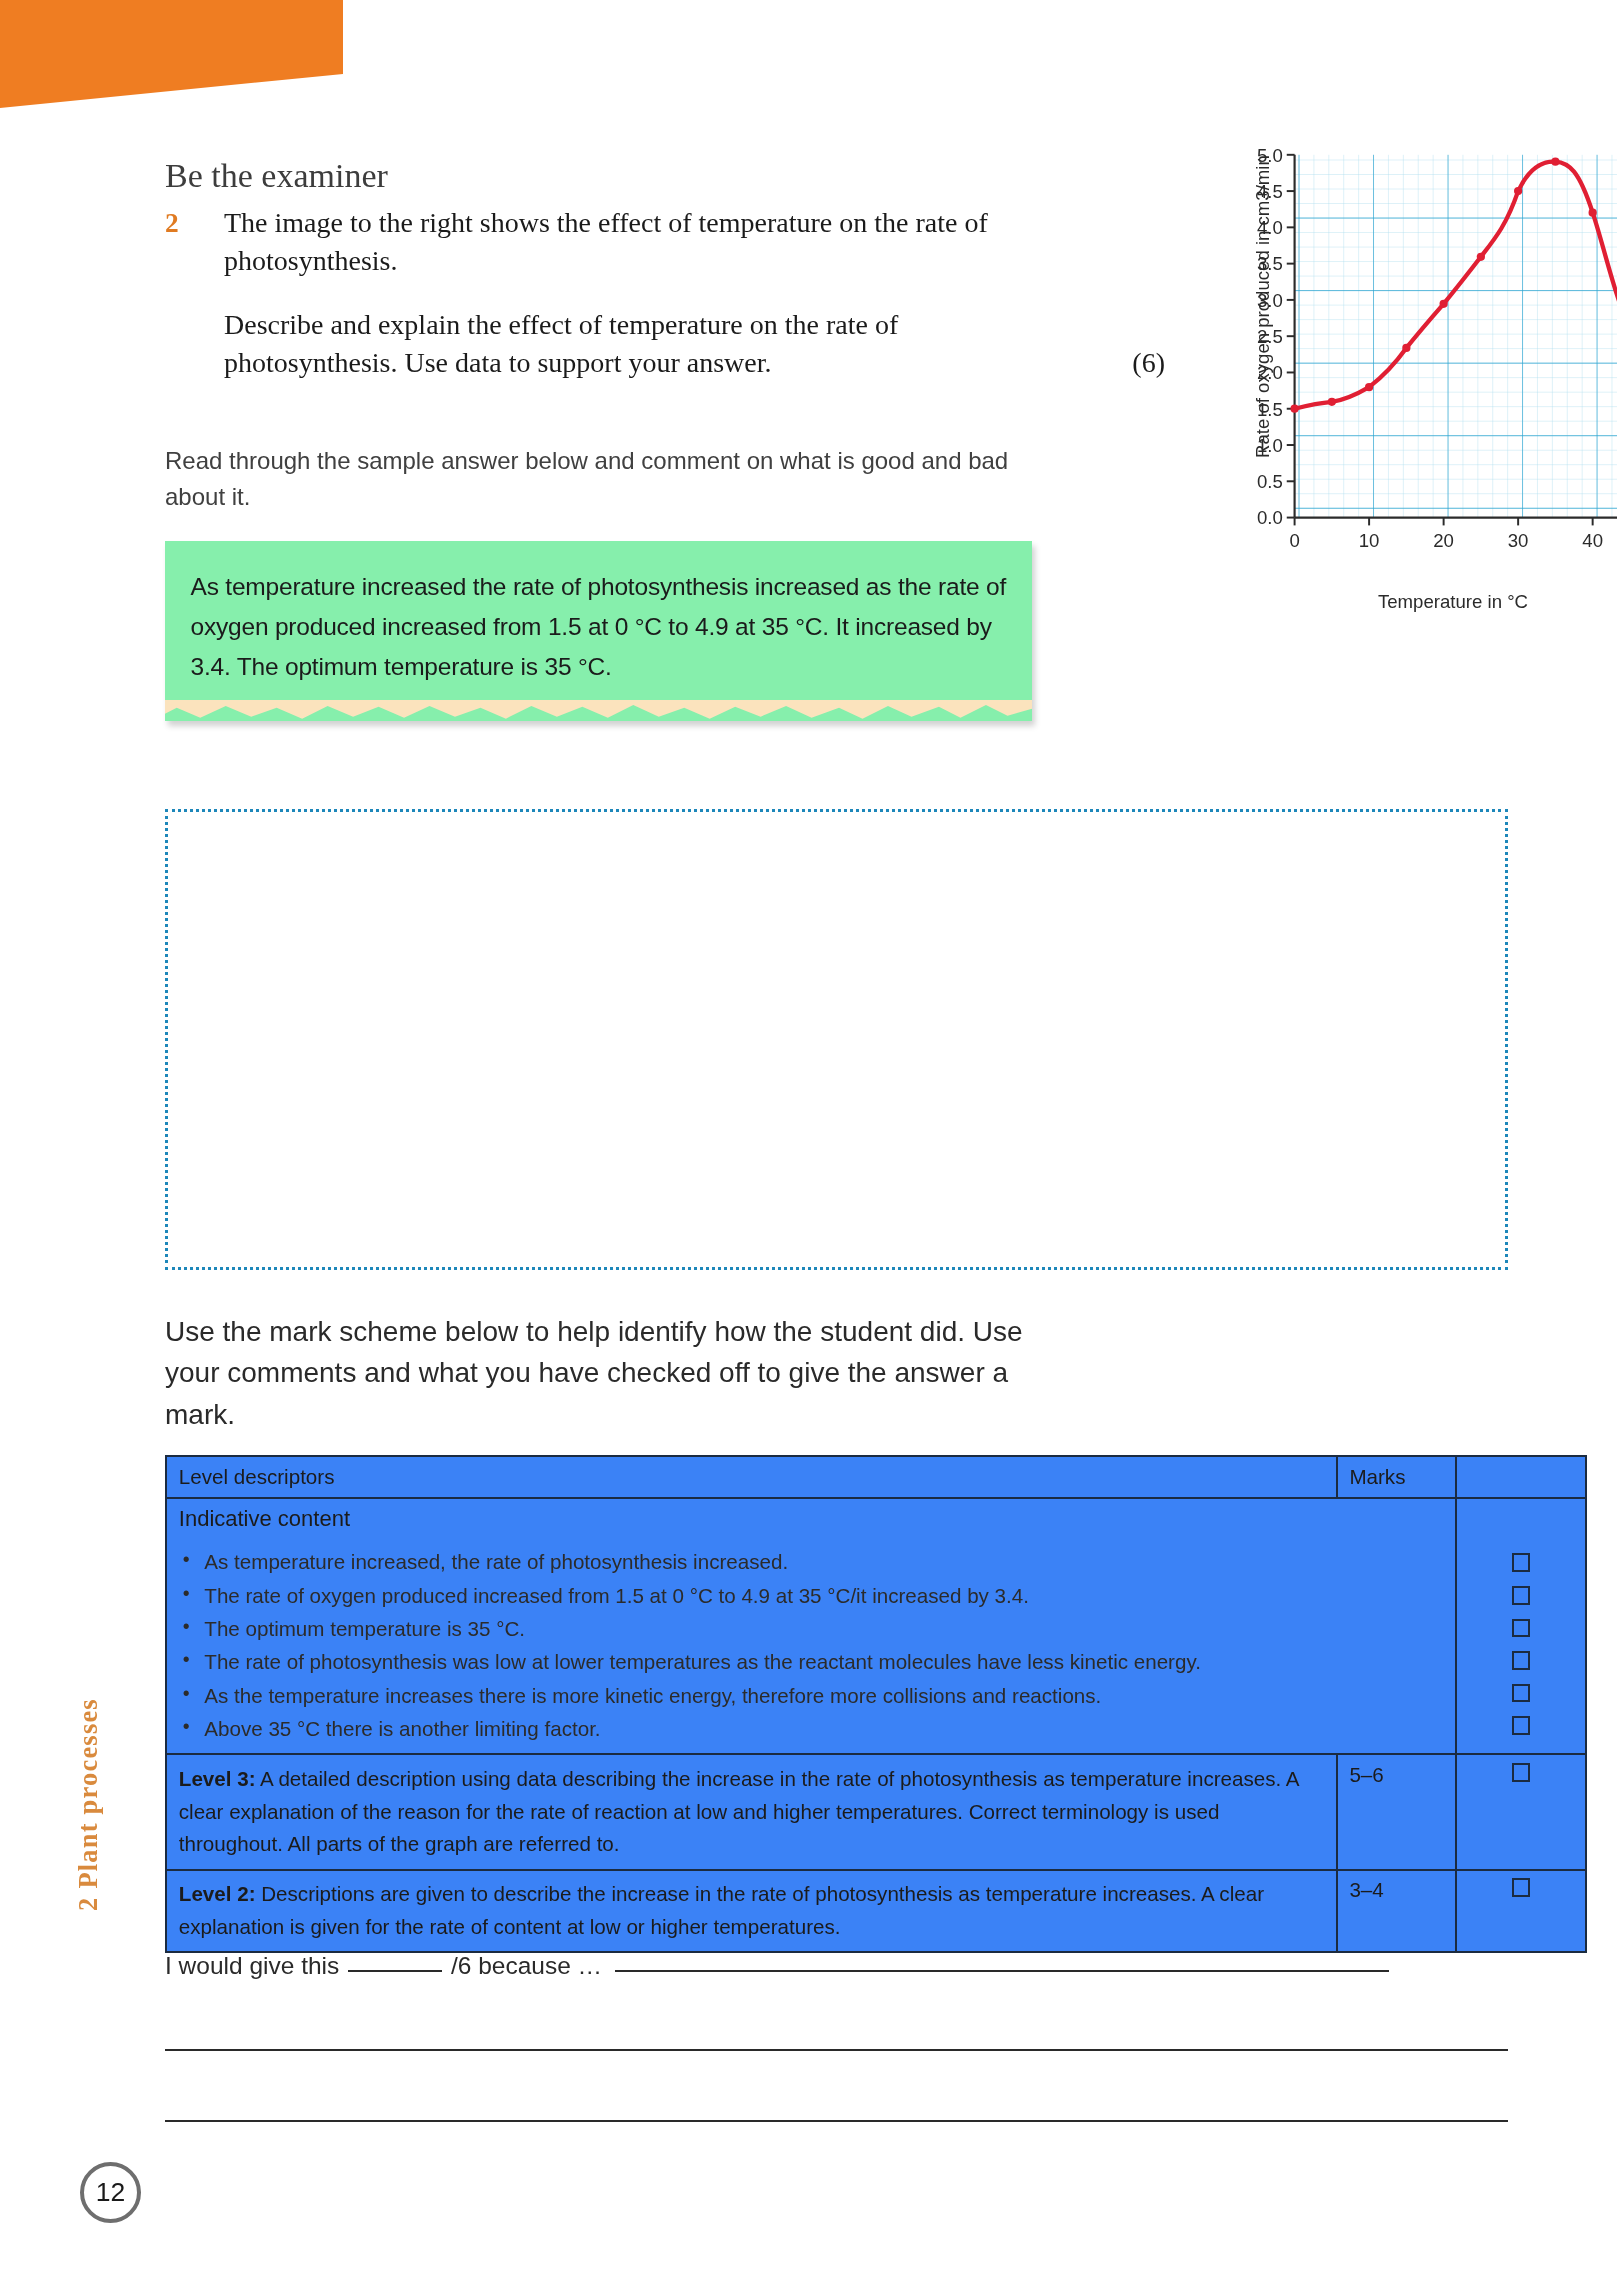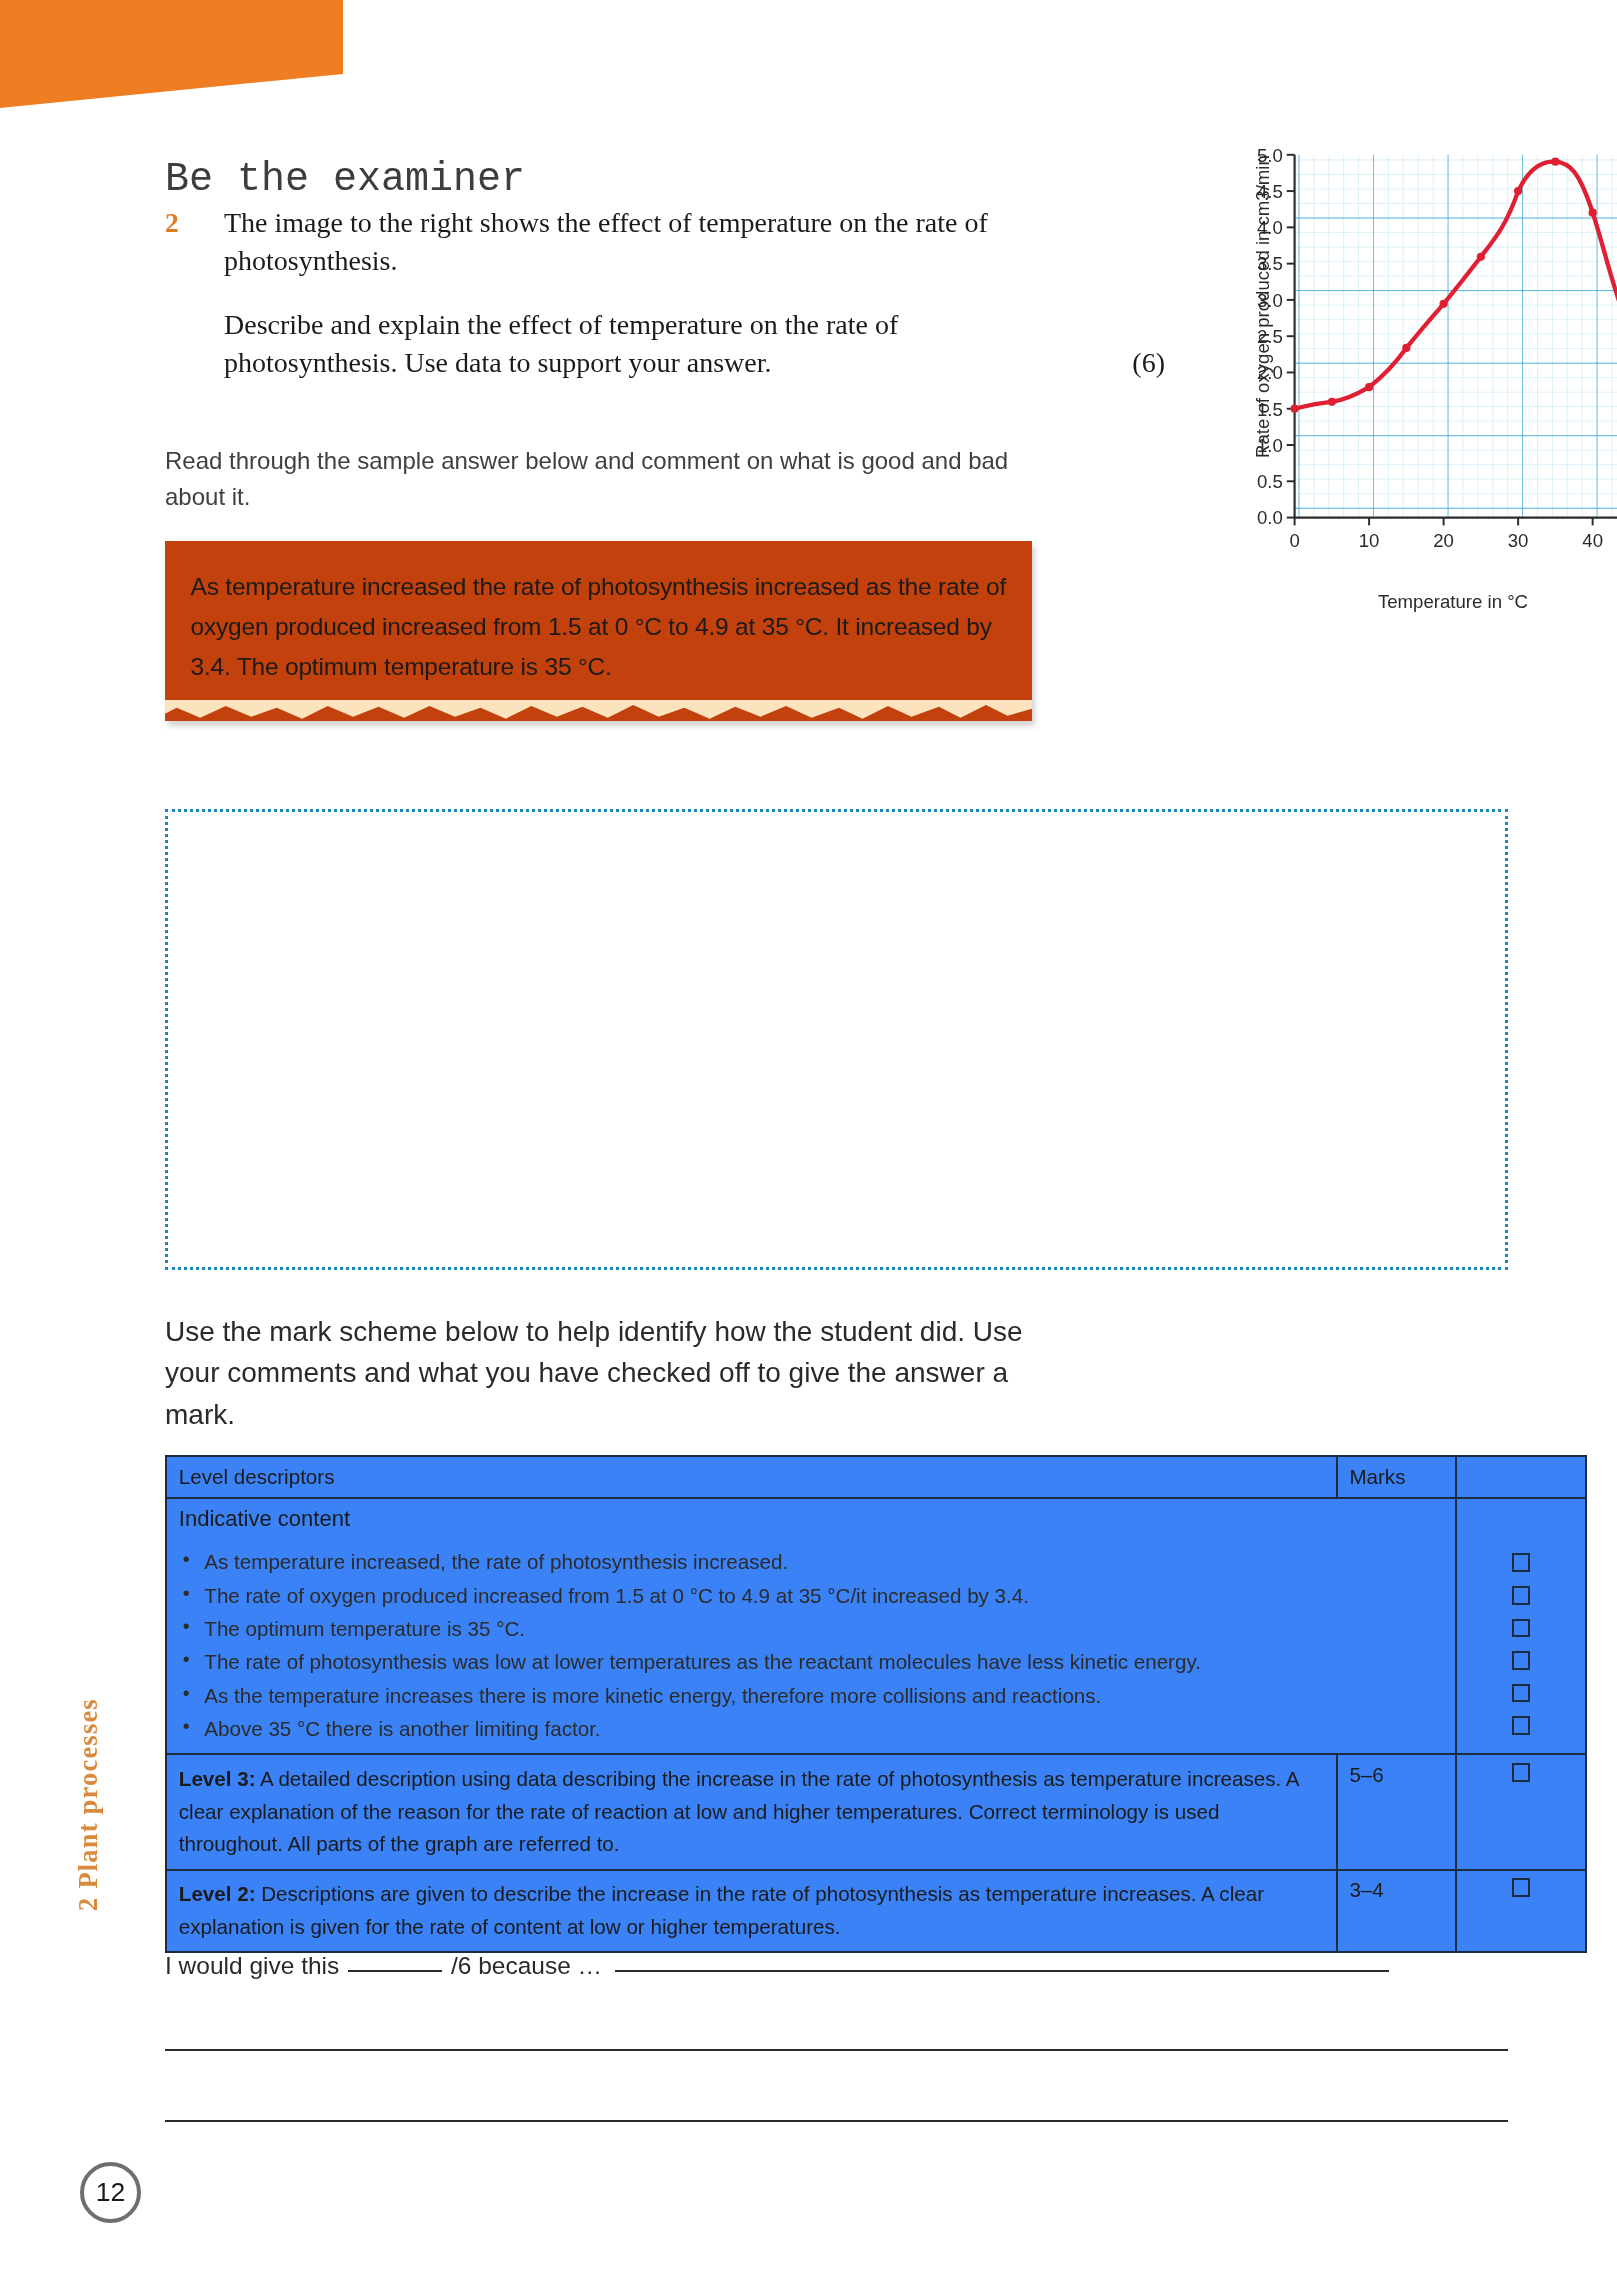--- a/index.html
+++ b/index.html
@@ -66,23 +66,23 @@
     position: absolute;
     left: 165px;
     top: 0;
     width: 1343px;
   }
 
   #section-title {
     position: absolute;
     left: 0;
     top: 157px;
-    font-size: 40px;
+    font-size: 34px;
     color: #3d3d3d;
-    font-family: Liberation Mono, monospace;
+    font-family: Liberation Serif, serif;
   }
 
   
   #question-block {
     position: absolute;
     left: 0;
     top: 204px;
     width: 882px;
     font-family: "Liberation Serif", serif;
   }
@@ -119,21 +119,21 @@
     color: #404040;
     font-family: "Liberation Sans", sans-serif;
   }
 
   
   #sample-answer {
     position: absolute;
     left: 0;
     top: 541px;
     width: 867px;
-    background: #c2410c;
+    background: #86efac;
     padding: 25.5px 25.5px 33px 25.5px;
     box-sizing: border-box;
     box-shadow: 2.9px 4.9px 5.9px rgba(0,0,0,0.18);
   }
   #sample-answer-text {
     font-family: "Liberation Sans", sans-serif;
     font-size: 24.5px;
     line-height: 1.65;
     color: #1b1b1b;
     letter-spacing: -0.2px;

